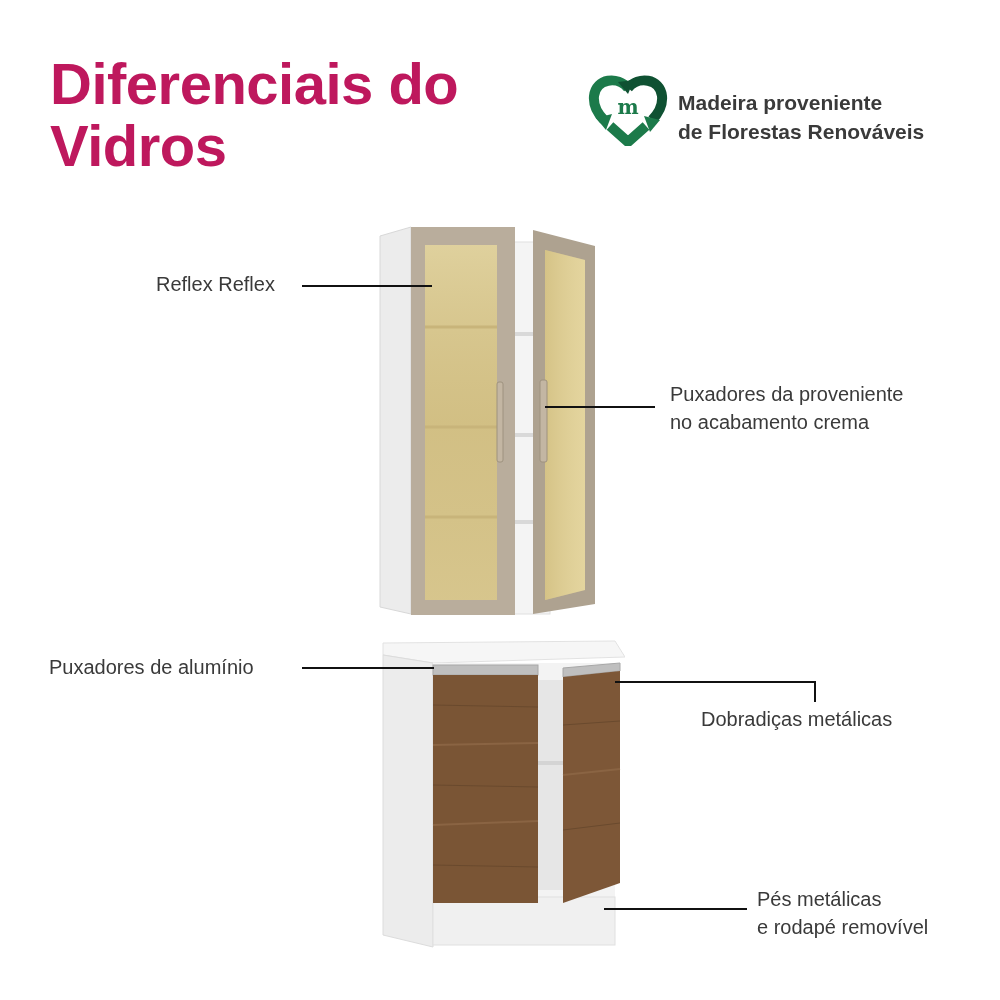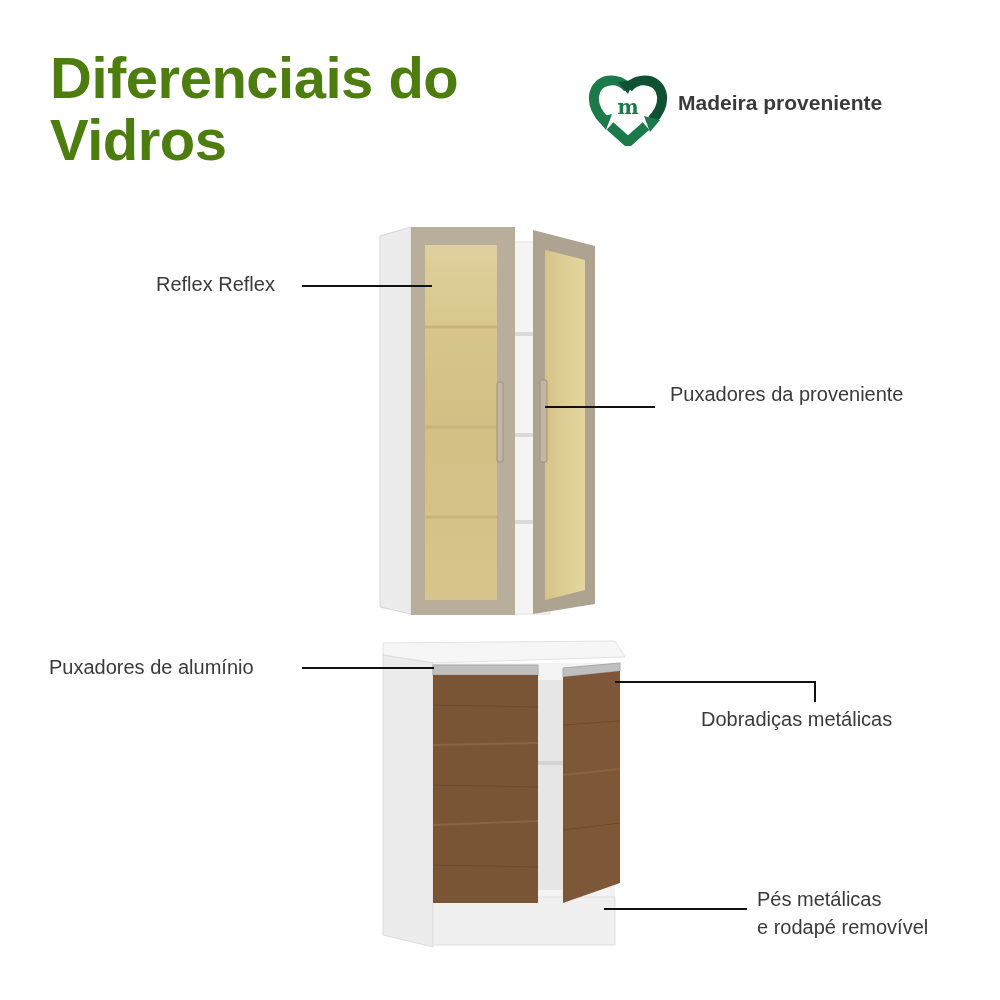--- a/index.html
+++ b/index.html
@@ -1,21 +1,21 @@
 <!DOCTYPE html>
 <html><head>
   <meta charset="utf-8">
   <style>
     * { margin: 0; padding: 0; box-sizing: border-box; }
     html, body { width: 1000px; height: 1000px; background: #ffffff; overflow: hidden; }
     body { position: relative; font-family: "Liberation Sans", "DejaVu Sans", sans-serif; color: #333333; }
 
     .title {
-      position: absolute; left: 50px; top: 47px;
-      font-size: 58px; font-weight: bold; line-height: 62px; color: #4d7c0f;
+      position: absolute; left: 50px; top: 53px;
+      font-size: 58px; font-weight: bold; line-height: 62px; color: #be185d;
       letter-spacing: -0.5px;
     }
     .title span { display: block; }
 
     .badge { position: absolute; left: 588px; top: 74px; width: 380px; height: 72px; }
     .badge-icon { position: absolute; left: 0; top: 0; width: 80px; height: 72px; }
     .badge-text { position: absolute; left: 90px; top: 14px; font-size: 21px; font-weight: bold; color: #3a3a3a; line-height: 29px; }
     .badge-text span { display: block; }
 
     .label { position: absolute; font-size: 20px; color: #3a3a3a; line-height: 28px; white-space: nowrap; }
@@ -38,20 +38,21 @@
     <path d="M40 14 C30 2, 8 4, 6 22 C5 32, 10 40, 16 46" fill="none" stroke="#1c7a4a" stroke-width="10" stroke-linecap="butt"></path>
     <polygon points="8,44 24,40 18,56" fill="#1c7a4a"></polygon>
     <path d="M40 14 C50 2, 72 4, 74 22 C75 32, 70 40, 64 46" fill="none" stroke="#0f5132" stroke-width="10"></path>
     <polygon points="30,8 46,6 40,20" fill="#0f5132"></polygon>
     <path d="M22 52 L40 68 L58 52" fill="none" stroke="#1c7a4a" stroke-width="10"></path>
     <polygon points="56,42 72,46 62,58" fill="#1c7a4a"></polygon>
     <text x="40" y="40" font-family="DejaVu Serif, serif" font-size="20" font-weight="bold" fill="#1c7a4a" text-anchor="middle">m</text>
   </svg>
   <div class="badge-text">
     <span>Madeira proveniente</span>
+    <span>de Florestas Renováveis</span>
   </div>
 </div>
 
 <svg class="product" style="left:375px;top:222px;" width="225" height="395" viewBox="0 0 225 395">
 
   <polygon points="5,14 36,5 36,392 5,385" fill="#ececec" stroke="#d8d8d8"></polygon>
 
   <rect x="120" y="20" width="55" height="372" fill="#f4f4f4"></rect>
   <rect x="120" y="20" width="55" height="372" fill="none" stroke="#e0e0e0"></rect>
   <line x1="120" y1="112" x2="175" y2="112" stroke="#d9d9d9" stroke-width="4"></line>
@@ -120,20 +121,21 @@
   </g>
 </svg>
 
 <div class="label" style="left:156px;top:270px;">
   <span>Reflex Reflex</span>
 </div>
 <div class="line" style="left:302px;top:285px;width:130px;height:2px;"></div>
 
 <div class="label" style="left:670px;top:380px;">
   <span>Puxadores da proveniente</span>
+  <span>no acabamento crema</span>
 </div>
 <div class="line" style="left:545px;top:406px;width:110px;height:2px;"></div>
 
 <div class="label" style="left:49px;top:653px;">
   <span>Puxadores de alumínio</span>
 </div>
 <div class="line" style="left:302px;top:667px;width:132px;height:2px;"></div>
 
 <div class="label" style="left:701px;top:705px;">
   <span>Dobradiças metálicas</span>

